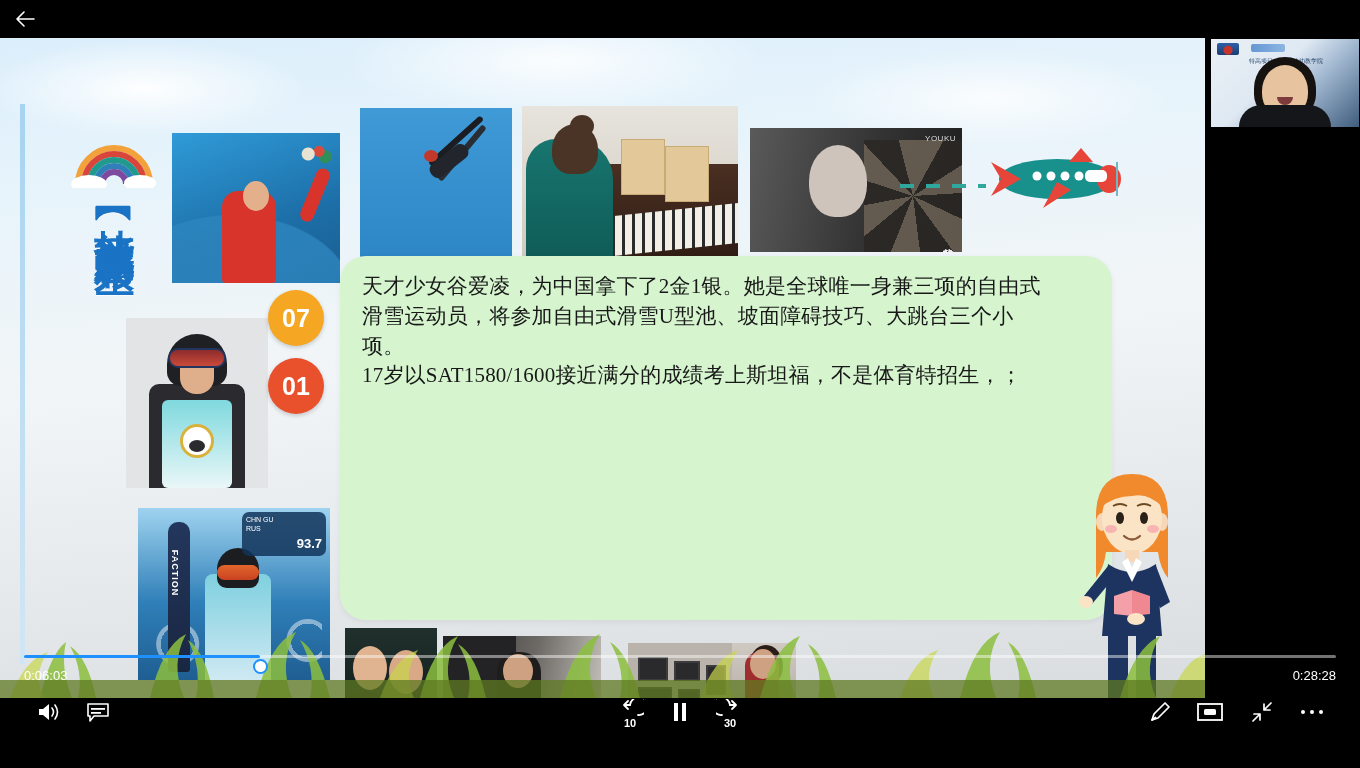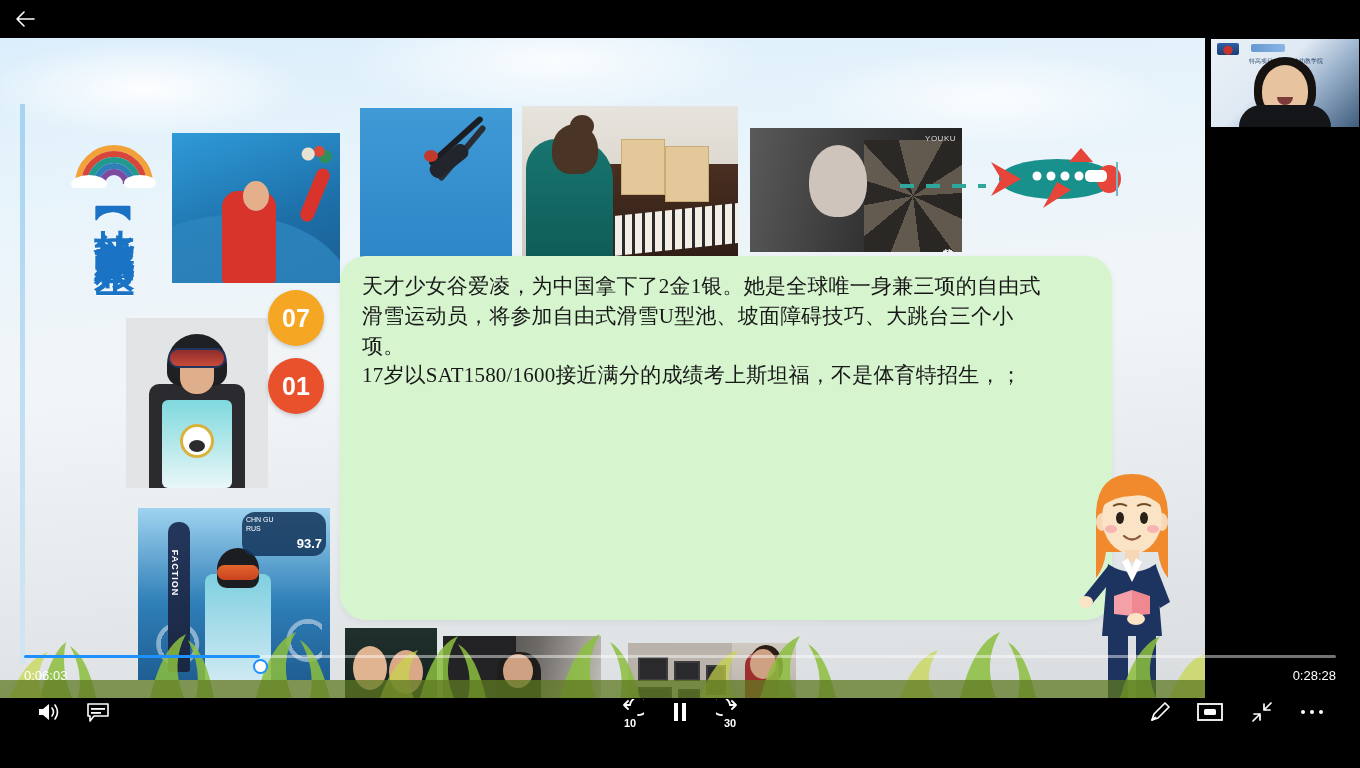--- a/index.html
+++ b/index.html
@@ -105,21 +105,21 @@
      background: linear-gradient(#7fd0e0,#cfe9f2); border-radius:8px 8px 0 0;}
   .p-venue .helm { position:absolute; left:52%; bottom:92px; width:42px; height:40px; transform:translateX(-50%);
      background:#1c1d21; border-radius:22px 22px 10px 10px;}
   .p-venue .gog { position:absolute; left:52%; bottom:100px; width:42px; height:15px; transform:translateX(-50%);
      background:linear-gradient(#e2662c,#c9421f); border-radius:8px;}
   .p-venue .ski { position:absolute; left:30px; top:14px; width:22px; height:150px;
      background: linear-gradient(#23365c,#1a2742); border-radius:10px 10px 3px 3px;}
   .p-venue .ski span { position:absolute; top:46px; left:-16px; color:#fff; font-size:9px; letter-spacing:1px;
      transform: rotate(90deg); font-weight:700;}
   .p-venue .score { position:absolute; right:4px; top:4px; width:84px; height:44px;
-     background: rgba(18,52,90,.85); border-radius:13px; color:#fff; font-size:7px; padding:3px 4px; line-height:1.35;}
+     background: rgba(18,52,90,.85); border-radius:7px; color:#fff; font-size:7px; padding:3px 4px; line-height:1.35;}
   .p-venue .score b { display:block; text-align:right; font-size:13px; margin-top:1px;}
 
   
   .p-jump { left: 360px; top: 70px; width: 152px; height: 150px; }
   .p-jump .sky { position:absolute; inset:0; background: linear-gradient(#3f9ad6,#2d86c6);}
   .p-jump .rider { position:absolute; left:44%; top:30%; width:44px; height:16px; background:#22252c;
      border-radius:7px; transform: rotate(-38deg);}
   .p-jump .skis { position:absolute; left:40%; top:20%; width:70px; height:6px; background:#1b1d22;
      border-radius:3px; transform: rotate(-42deg);}
   .p-jump .skis2 { position:absolute; left:44%; top:28%; width:70px; height:6px; background:#2a2d34;

